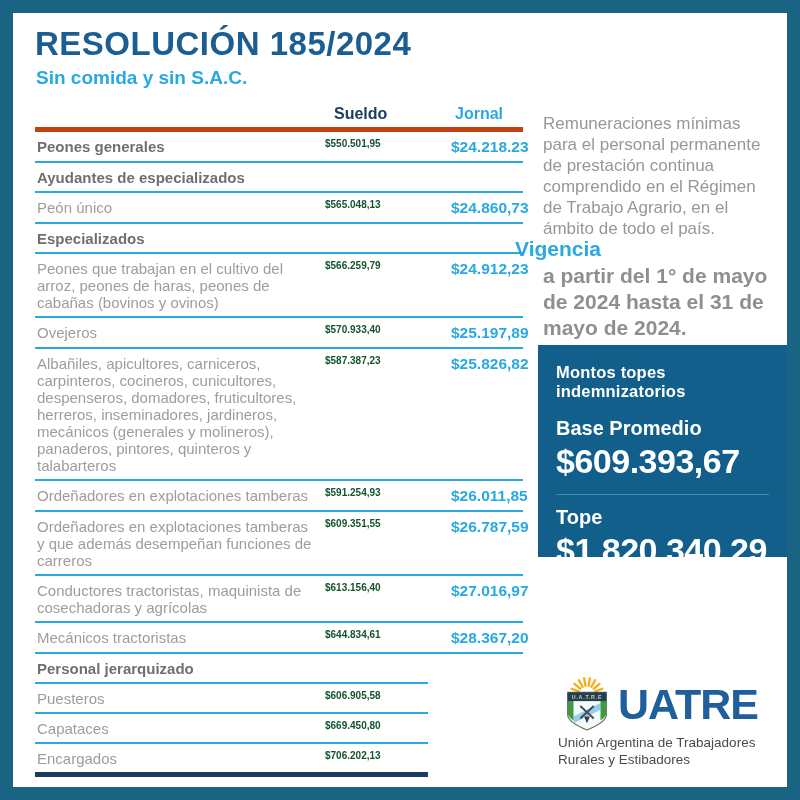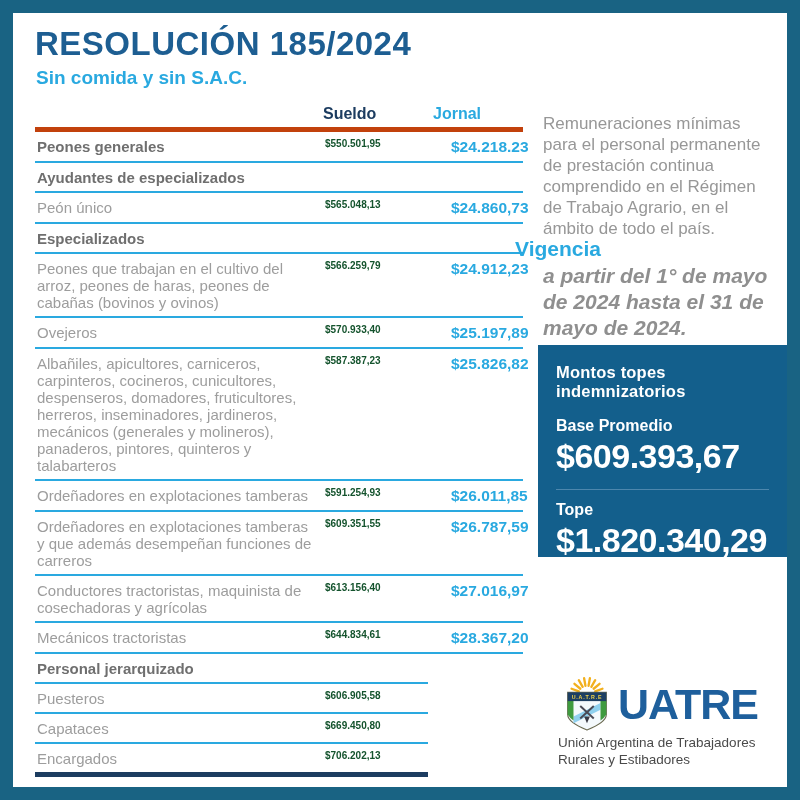--- a/index.html
+++ b/index.html
@@ -8,42 +8,42 @@
     position:relative;width:800px;height:800px;background:#196383;
     font-family:"Liberation Sans", sans-serif;overflow:hidden;
   }
   .content{position:absolute;left:13px;top:13px;right:13px;bottom:13px;background:#ffffff;}
 
   
   .title{position:absolute;left:22px;top:12px;font-size:33px;font-weight:800;color:#1d5e92;letter-spacing:.5px;white-space:nowrap;}
   .subtitle{position:absolute;left:23px;top:54px;font-size:19px;font-weight:700;color:#29a9e0;}
 
   
-  .col-headers{position:absolute;left:22px;top:92px;width:488px;display:grid;grid-template-columns:288px 110px auto;}
+  .col-headers{position:absolute;left:22px;top:92px;width:488px;display:grid;grid-template-columns:288px 110px auto;gap:11px;}
   .col-headers .h{font-size:16px;font-weight:700;}
   .h-sueldo{color:#1c3c60;}
   .h-jornal{color:#29a9e0;}
   .table{position:absolute;left:22px;top:114px;width:488px;border-top:5px solid #c2410c;}
   .t-row{display:grid;grid-template-columns:288px 110px auto;padding:6px 0 5px 2px;}
   .t-label{font-size:15px;line-height:17px;color:#9d9d9d;padding-right:12px;}
   .t-row.section .t-label,.t-row.row-strong .t-label{color:#6f6f6f;font-weight:700;}
   .t-sueldo{font-size:10px;font-weight:700;color:#14532d;white-space:nowrap;}
   .t-jornal{font-size:15.5px;font-weight:700;color:#29a9e0;white-space:nowrap;margin-left:16px;}
   .t-divider{height:2px;background:#2aa9e0;width:100%;}
   .t-divider.short{width:80.5%;}
   .t-divider.short-final{width:80.5%;height:5px;background:#1c3c60;}
 
   
   .description{position:absolute;left:530px;top:100px;width:230px;font-size:17px;line-height:21px;color:#979797;}
   .vigencia{position:absolute;left:502px;top:224px;font-size:21px;font-weight:700;color:#29a9e0;}
-  .vigencia-dates{position:absolute;left:530px;top:250px;width:230px;font-size:21px;line-height:26px;font-weight:700;color:#8f8f8f;font-style:italic;}
+  .vigencia-dates{position:absolute;left:530px;top:250px;width:230px;font-size:21px;line-height:26px;font-weight:700;color:#8f8f8f;}
 
   .topes-box{position:absolute;left:525px;top:332px;right:0;height:212px;background:#135f8c;color:#ffffff;padding:18px 14px 0 18px;}
   .topes-title{font-size:16.5px;font-weight:700;margin-bottom:16px;letter-spacing:.2px;}
-  .topes-label{font-size:16px;font-weight:700;margin-bottom:2px;}
+  .topes-label{font-size:20px;font-weight:700;margin-bottom:2px;}
   .topes-value{font-size:34px;font-weight:800;letter-spacing:-.5px;white-space:nowrap;}
   .topes-sep{border:none;border-top:1px solid #4d87ad;margin:13px 4px 11px 0;}
 
   
   .logo-block{position:absolute;left:545px;top:663px;width:218px;}
   .logo-row{display:flex;align-items:center;}
   .emblem{width:58px;height:56px;flex:0 0 auto;}
   .wordmark{font-size:43px;font-weight:700;color:#1e5f9c;letter-spacing:-1px;line-height:1;margin-left:2px;}
   .logo-caption{font-size:13.5px;line-height:17px;color:#4a4a4a;margin-top:2px;}
 </style>

